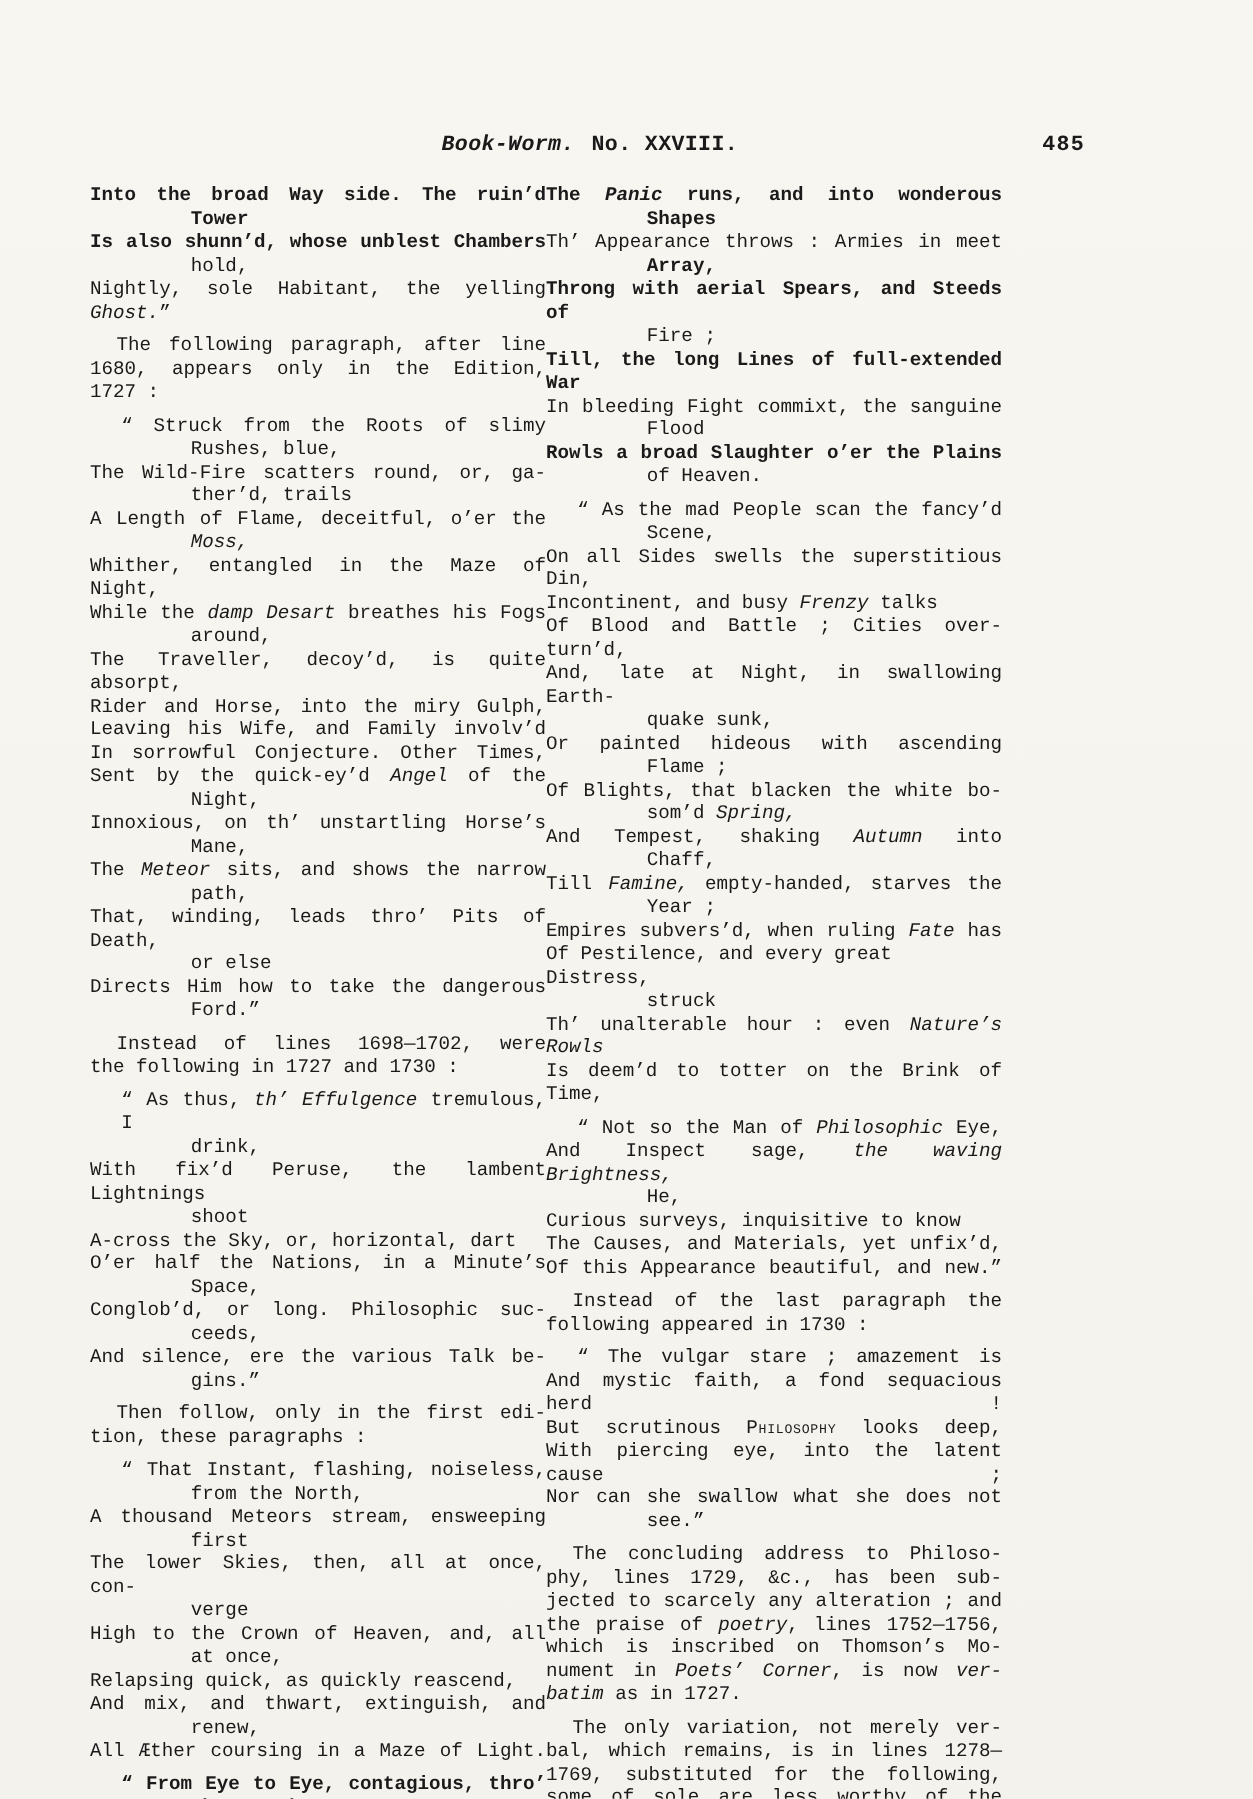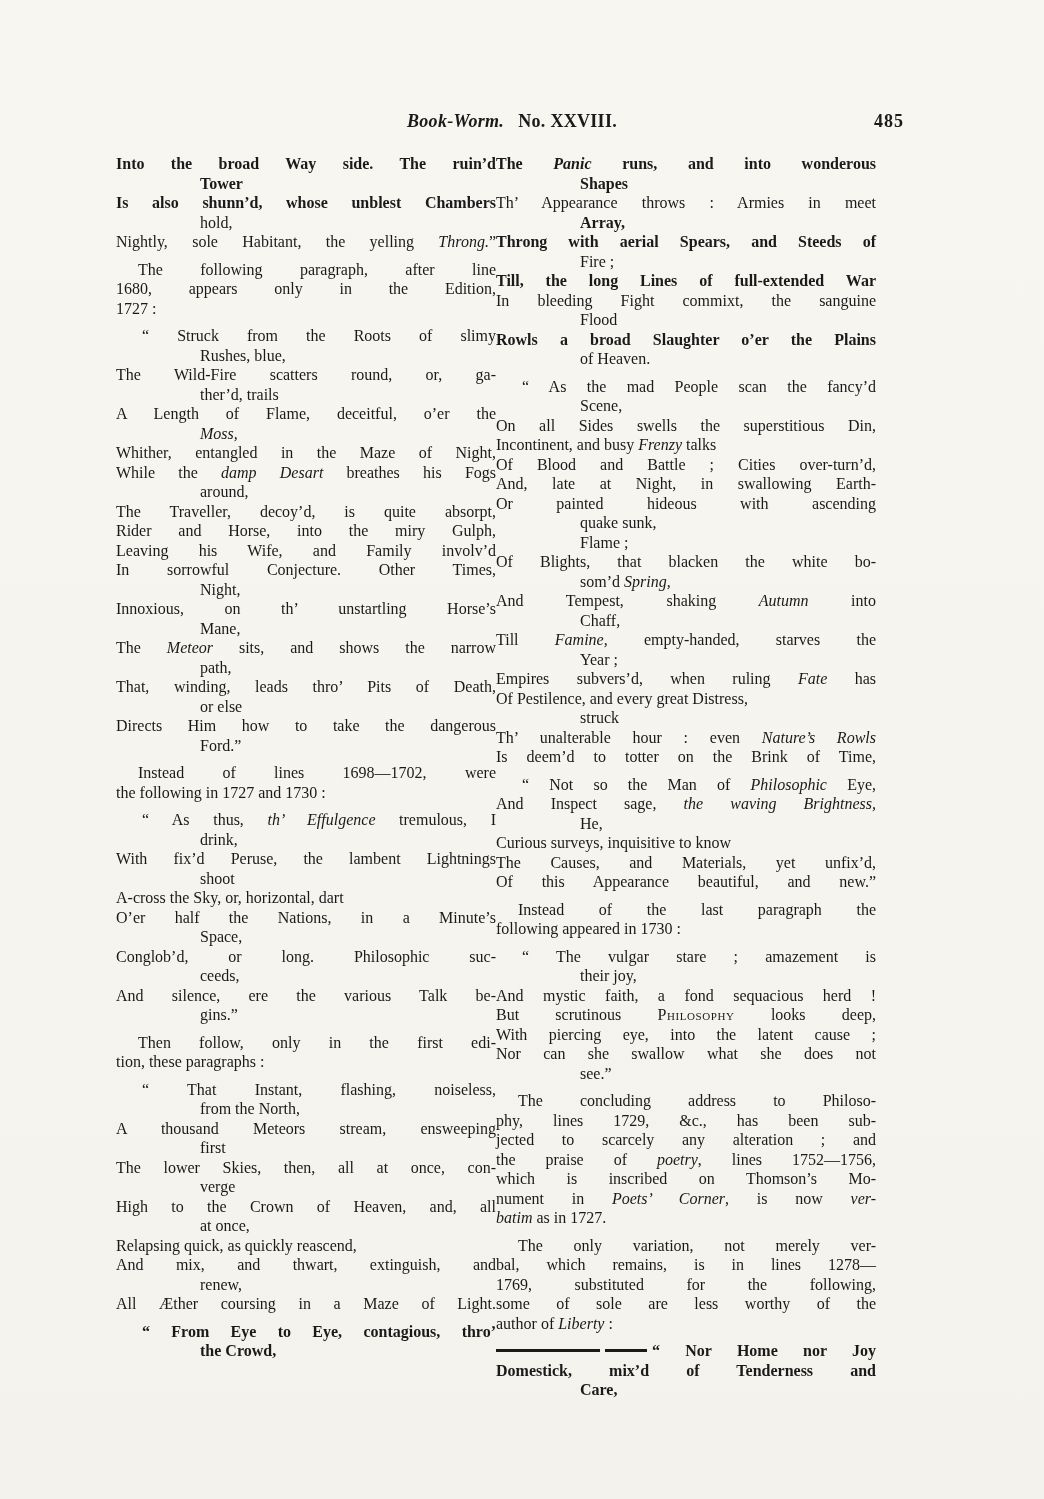--- a/index.html
+++ b/index.html
@@ -8,24 +8,24 @@
   }
   html,body{margin:0;padding:0;}
   body{background:#e8e6e0;}
   .page{
     position:relative;
     width:1044px;height:1499px;
     box-sizing:border-box;
     background:var(--paper);
     background-image:linear-gradient(180deg, #f8f6f1 0%, #f6f4ee 55%, #f4f2ec 100%);
     color:var(--ink);
-    font-family:Liberation Serif, serif;
+    font-family:Liberation Mono, monospace;
     font-size:16px;
     line-height:19.5px;
-    padding:112px 136px 40px 116px;
+    padding:112px 136px 40px 75px;
     overflow:hidden;
   }
   .running-head{
     position:relative;
     height:26px;
     margin-bottom:16px;
     font-size:18px;
     font-weight:bold;
   }
   .head-center{
@@ -68,41 +68,42 @@
     <span class="page-number">485</span>
   </div>
 
   <div class="columns">
     <div class="column">
         <div class="block verse">
           <div class="line ind0 just heavy"><span>Into the broad Way side.  The ruin’d</span></div>
           <div class="line ind1 heavy"><span>Tower</span></div>
           <div class="line ind0 just heavy"><span>Is also shunn’d, whose unblest Chambers</span></div>
           <div class="line ind1"><span>hold,</span></div>
-          <div class="line ind0 just"><span>Nightly, sole Habitant, the yelling </span><span class="it">Throng.</span><span>”</span></div>
+          <div class="line ind0 just"><span>Nightly, sole Habitant, the yelling </span><span class="it">Ghost.</span><span>”</span></div>
         </div>
         <div class="block prose">
           <div class="line ind3 just"><span>The following paragraph, after line</span></div>
           <div class="line ind0 just"><span>1680, appears only in the Edition,</span></div>
           <div class="line ind0"><span>1727 :</span></div>
         </div>
         <div class="block verse">
           <div class="line ind2 just"><span>“ Struck from the Roots of slimy</span></div>
           <div class="line ind1"><span>Rushes, blue,</span></div>
           <div class="line ind0 just"><span>The Wild-Fire scatters round, or, ga-</span></div>
           <div class="line ind1"><span>ther’d, trails</span></div>
           <div class="line ind0 just"><span>A Length of Flame, deceitful, o’er the</span></div>
           <div class="line ind1"><span class="it">Moss,</span></div>
           <div class="line ind0 just"><span>Whither, entangled in the Maze of Night,</span></div>
           <div class="line ind0 just"><span>While the </span><span class="it">damp Desart</span><span> breathes his Fogs</span></div>
           <div class="line ind1"><span>around,</span></div>
           <div class="line ind0 just"><span>The Traveller, decoy’d, is quite absorpt,</span></div>
           <div class="line ind0 just"><span>Rider and Horse, into the miry Gulph,</span></div>
           <div class="line ind0 just"><span>Leaving his Wife, and Family involv’d</span></div>
           <div class="line ind0 just"><span>In sorrowful Conjecture.  Other Times,</span></div>
+          <div class="line ind0 just"><span>Sent by the quick-ey’d </span><span class="it">Angel</span><span> of the</span></div>
           <div class="line ind1"><span>Night,</span></div>
           <div class="line ind0 just"><span>Innoxious, on th’ unstartling Horse’s</span></div>
           <div class="line ind1"><span>Mane,</span></div>
           <div class="line ind0 just"><span>The </span><span class="it">Meteor</span><span> sits, and shows the narrow</span></div>
           <div class="line ind1"><span>path,</span></div>
           <div class="line ind0 just"><span>That, winding, leads thro’ Pits of Death,</span></div>
           <div class="line ind1"><span>or else</span></div>
           <div class="line ind0 just"><span>Directs Him how to take the dangerous</span></div>
           <div class="line ind1"><span>Ford.”</span></div>
         </div>
@@ -160,22 +161,22 @@
           <div class="line ind0 just heavy"><span>Rowls a broad Slaughter o’er the Plains</span></div>
           <div class="line ind1"><span>of Heaven.</span></div>
         </div>
         <div class="block verse">
           <div class="line ind2 just"><span>“ As the mad People scan the fancy’d</span></div>
           <div class="line ind1"><span>Scene,</span></div>
           <div class="line ind0 just"><span>On all Sides swells the superstitious Din,</span></div>
           <div class="line ind0"><span>Incontinent, and busy </span><span class="it">Frenzy</span><span> talks</span></div>
           <div class="line ind0 just"><span>Of Blood and Battle ; Cities over-turn’d,</span></div>
           <div class="line ind0 just"><span>And, late at Night, in swallowing Earth-</span></div>
+          <div class="line ind1"><span>quake sunk,</span></div>
           <div class="line ind0 just"><span>Or painted hideous with ascending</span></div>
-          <div class="line ind1"><span>quake sunk,</span></div>
           <div class="line ind1"><span>Flame ;</span></div>
           <div class="line ind0 just"><span>Of Blights, that blacken the white bo-</span></div>
           <div class="line ind1"><span>som’d </span><span class="it">Spring,</span></div>
           <div class="line ind0 just"><span>And Tempest, shaking </span><span class="it">Autumn</span><span> into</span></div>
           <div class="line ind1"><span>Chaff,</span></div>
           <div class="line ind0 just"><span>Till </span><span class="it">Famine,</span><span> empty-handed, starves the</span></div>
           <div class="line ind1"><span>Year ;</span></div>
           <div class="line ind0 just"><span>Empires subvers’d, when ruling </span><span class="it">Fate</span><span> has</span></div>
           <div class="line ind0"><span>Of Pestilence, and every great Distress,</span></div>
           <div class="line ind1"><span>struck</span></div>
@@ -189,21 +190,20 @@
           <div class="line ind0"><span>Curious surveys, inquisitive to know</span></div>
           <div class="line ind0 just"><span>The Causes, and Materials, yet unfix’d,</span></div>
           <div class="line ind0 just"><span>Of this Appearance beautiful, and new.”</span></div>
         </div>
         <div class="block prose">
           <div class="line ind3 just"><span>Instead of the last paragraph the</span></div>
           <div class="line ind0"><span>following appeared in 1730 :</span></div>
         </div>
         <div class="block verse">
           <div class="line ind2 just"><span>“ The vulgar stare ; amazement is</span></div>
-          <div class="line ind1"><span>their joy,</span></div>
           <div class="line ind0 just"><span>And mystic faith, a fond sequacious herd !</span></div>
           <div class="line ind0 just"><span>But scrutinous </span><span class="sc">Philosophy</span><span> looks deep,</span></div>
           <div class="line ind0 just"><span>With piercing eye, into the latent cause ;</span></div>
           <div class="line ind0 just"><span>Nor can she swallow what she does not</span></div>
           <div class="line ind1"><span>see.”</span></div>
         </div>
         <div class="block prose">
           <div class="line ind3 just"><span>The concluding address to Philoso-</span></div>
           <div class="line ind0 just"><span>phy, lines 1729, &amp;c., has been sub-</span></div>
           <div class="line ind0 just"><span>jected to scarcely any alteration ; and</span></div>

